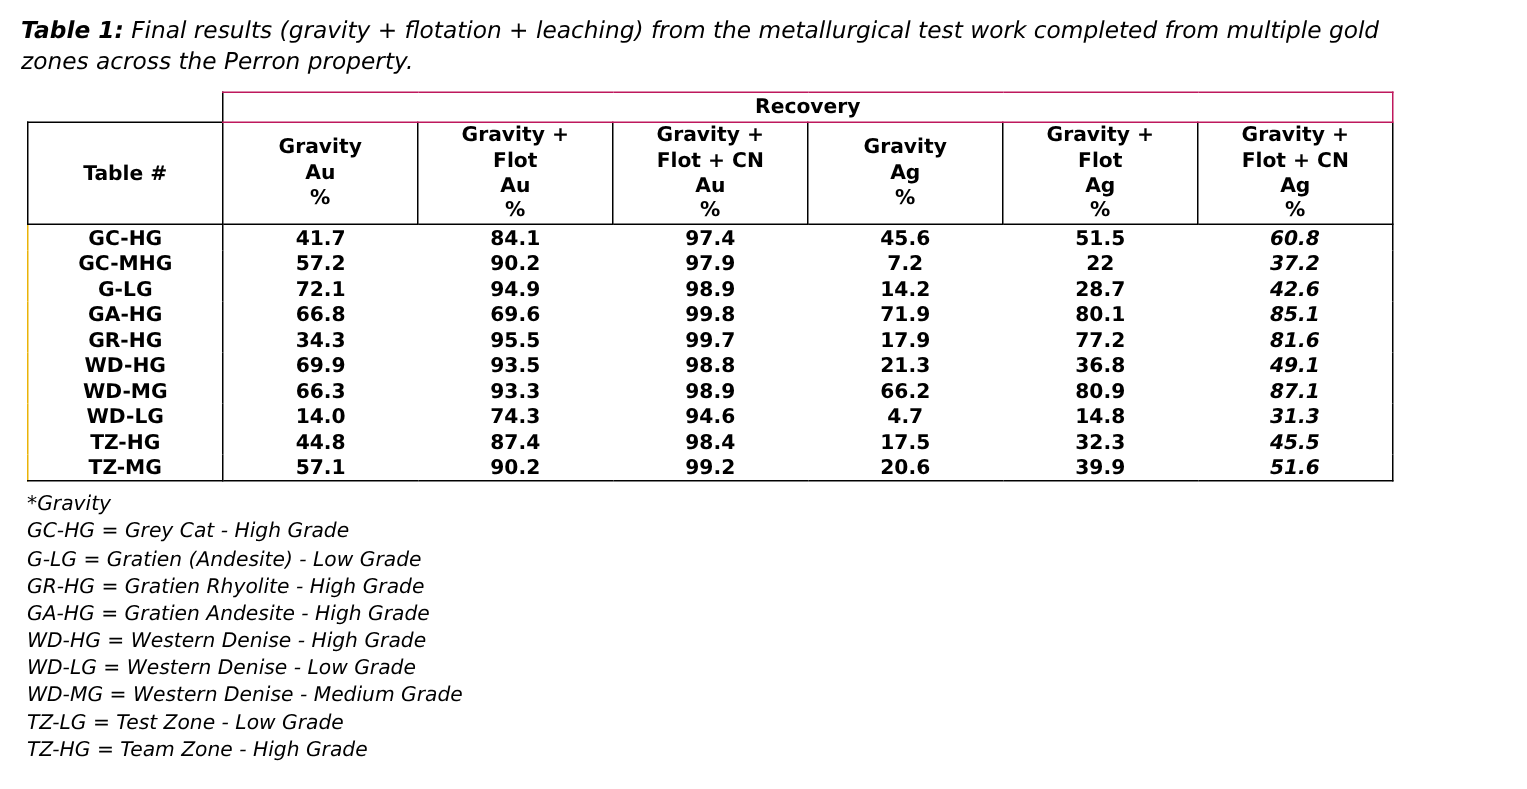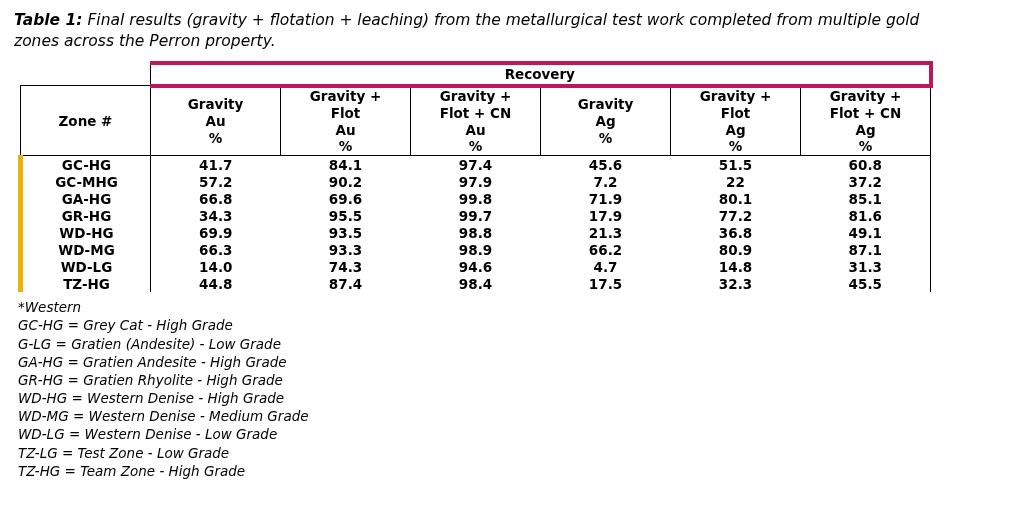--- a/index.html
+++ b/index.html
@@ -44,21 +44,21 @@
     font-size: 13.5px;
     font-weight: bold;
     text-align: center;
     vertical-align: middle;
     font-family: "DejaVu Sans", sans-serif;
   }
   .cell-blank {
     border: none;
   }
   .recovery-cell {
-    border: 4px solid #be185d;
+    border: 1px solid #be185d;
     border-left: 1px solid #000;
     height: 19px;
     font-size: 13.5px;
     font-weight: bold;
   }
   .corner-cell {
     border-left: 1px solid #000;
     border-top: 1px solid #000;
     border-bottom: 1px solid #000;
     border-right: 1px solid #000;
@@ -71,30 +71,30 @@
     padding: 2px 2px 3px 2px;
   }
   .hdr .l1 { display: block; }
   .hdr .l2 { display: block; }
   .hdr .l3 { display: block; }
   .row-label {
     text-align: left;
     font-weight: normal;
     font-size: 13.5px;
     padding-left: 2px;
-    border-left: 5px solid #eab308;
+    border-left: 1px solid #eab308;
     border-right: 1px solid #000;
     height: 17px;
   }
   .num {
     font-weight: normal;
     font-size: 13.5px;
   }
   .num.bold { font-weight: bold; }
-  .last-col { border-right: 1px solid #000; }
+  .last-col { border-right: 1px solid #000; font-style: italic; }
   .row-last td { border-bottom: 1px solid #000; }
   .legend {
     margin: 6px 0 0 4px;
     font-size: 13.5px;
     font-style: italic;
     font-family: "DejaVu Sans", sans-serif;
     line-height: 1.345;
   }
   .legend div { white-space: nowrap; }
 </style>
@@ -116,21 +116,21 @@
       <col style="width:130px">
       <col style="width:130px">
       <col style="width:130px">
     </colgroup>
     <tbody id="table-body">
         <tr>
           <td class="cell-blank"></td>
           <td class="recovery-cell" colspan="6">Recovery</td>
         </tr>
         <tr>
-          <td class="corner-cell">Zone #</td>
+          <td class="corner-cell">Table #</td>
           <td class="hdr">
             <span class="l1">Gravity</span>
             <span class="l2">Au</span>
             <span class="l3">%</span>
           </td>
           <td class="hdr"><span class="l1">Gravity +</span><span class="l2">Flot</span><span class="l3">Au</span><span class="l4">%</span></td>
           <td class="hdr"><span class="l1">Gravity +</span><span class="l2">Flot + CN</span><span class="l3">Au</span><span class="l4">%</span></td>
           <td class="hdr">
             <span class="l1">Gravity</span>
             <span class="l2">Ag</span>
@@ -151,20 +151,29 @@
         <tr>
           <td class="row-label">GC-MHG</td>
           <td class="num">57.2</td>
           <td class="num">90.2</td>
           <td class="num bold">97.9</td>
           <td class="num">7.2</td>
           <td class="num">22</td>
           <td class="num bold last-col">37.2</td>
         </tr>
         <tr>
+          <td class="row-label">G-LG</td>
+          <td class="num">72.1</td>
+          <td class="num">94.9</td>
+          <td class="num bold">98.9</td>
+          <td class="num">14.2</td>
+          <td class="num">28.7</td>
+          <td class="num bold last-col">42.6</td>
+        </tr>
+        <tr>
           <td class="row-label">GA-HG</td>
           <td class="num">66.8</td>
           <td class="num">69.6</td>
           <td class="num bold">99.8</td>
           <td class="num">71.9</td>
           <td class="num">80.1</td>
           <td class="num bold last-col">85.1</td>
         </tr>
         <tr>
           <td class="row-label">GR-HG</td>
@@ -204,31 +213,40 @@
         </tr>
         <tr>
           <td class="row-label">TZ-HG</td>
           <td class="num">44.8</td>
           <td class="num">87.4</td>
           <td class="num bold">98.4</td>
           <td class="num">17.5</td>
           <td class="num">32.3</td>
           <td class="num bold last-col">45.5</td>
         </tr>
+        <tr class="row-last">
+          <td class="row-label">TZ-MG</td>
+          <td class="num">57.1</td>
+          <td class="num">90.2</td>
+          <td class="num bold">99.2</td>
+          <td class="num">20.6</td>
+          <td class="num">39.9</td>
+          <td class="num bold last-col">51.6</td>
+        </tr>
       </tbody>
   </table>
 
   <div class="legend">
-    <div>*Western</div>
+    <div>*Gravity</div>
     <div id="legend-entries">
         <div>GC-HG = Grey Cat - High Grade</div>
         <div>G-LG = Gratien (Andesite) - Low Grade</div>
+        <div>GR-HG = Gratien Rhyolite - High Grade</div>
         <div>GA-HG = Gratien Andesite - High Grade</div>
-        <div>GR-HG = Gratien Rhyolite - High Grade</div>
         <div>WD-HG = Western Denise - High Grade</div>
+        <div>WD-LG = Western Denise - Low Grade</div>
         <div>WD-MG = Western Denise - Medium Grade</div>
-        <div>WD-LG = Western Denise - Low Grade</div>
         <div>TZ-LG = Test Zone - Low Grade</div>
         <div>TZ-HG = Team Zone - High Grade</div>
       </div>
   </div>
 
 </div>
 
 </body></html>

